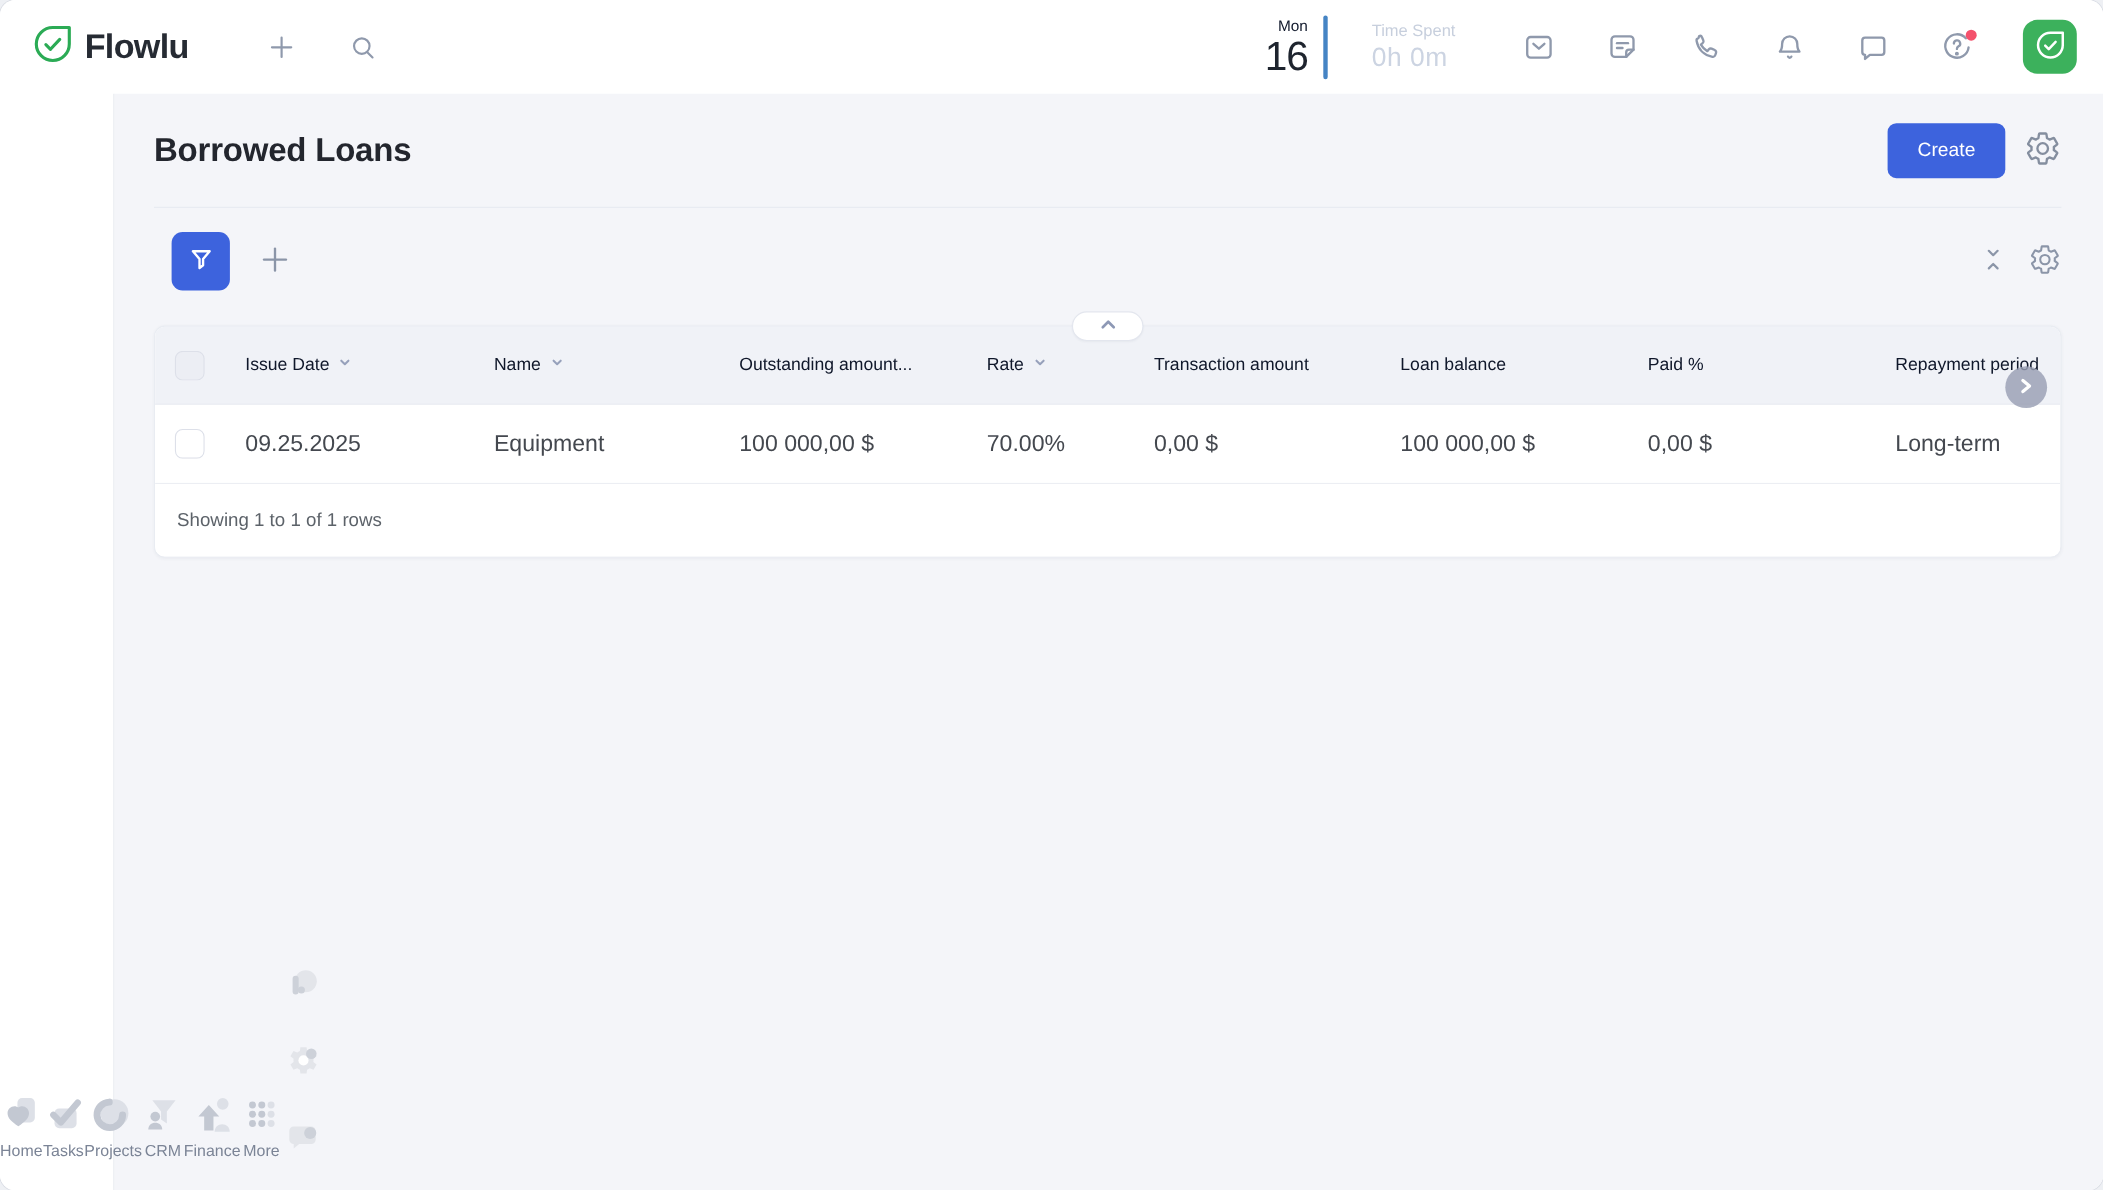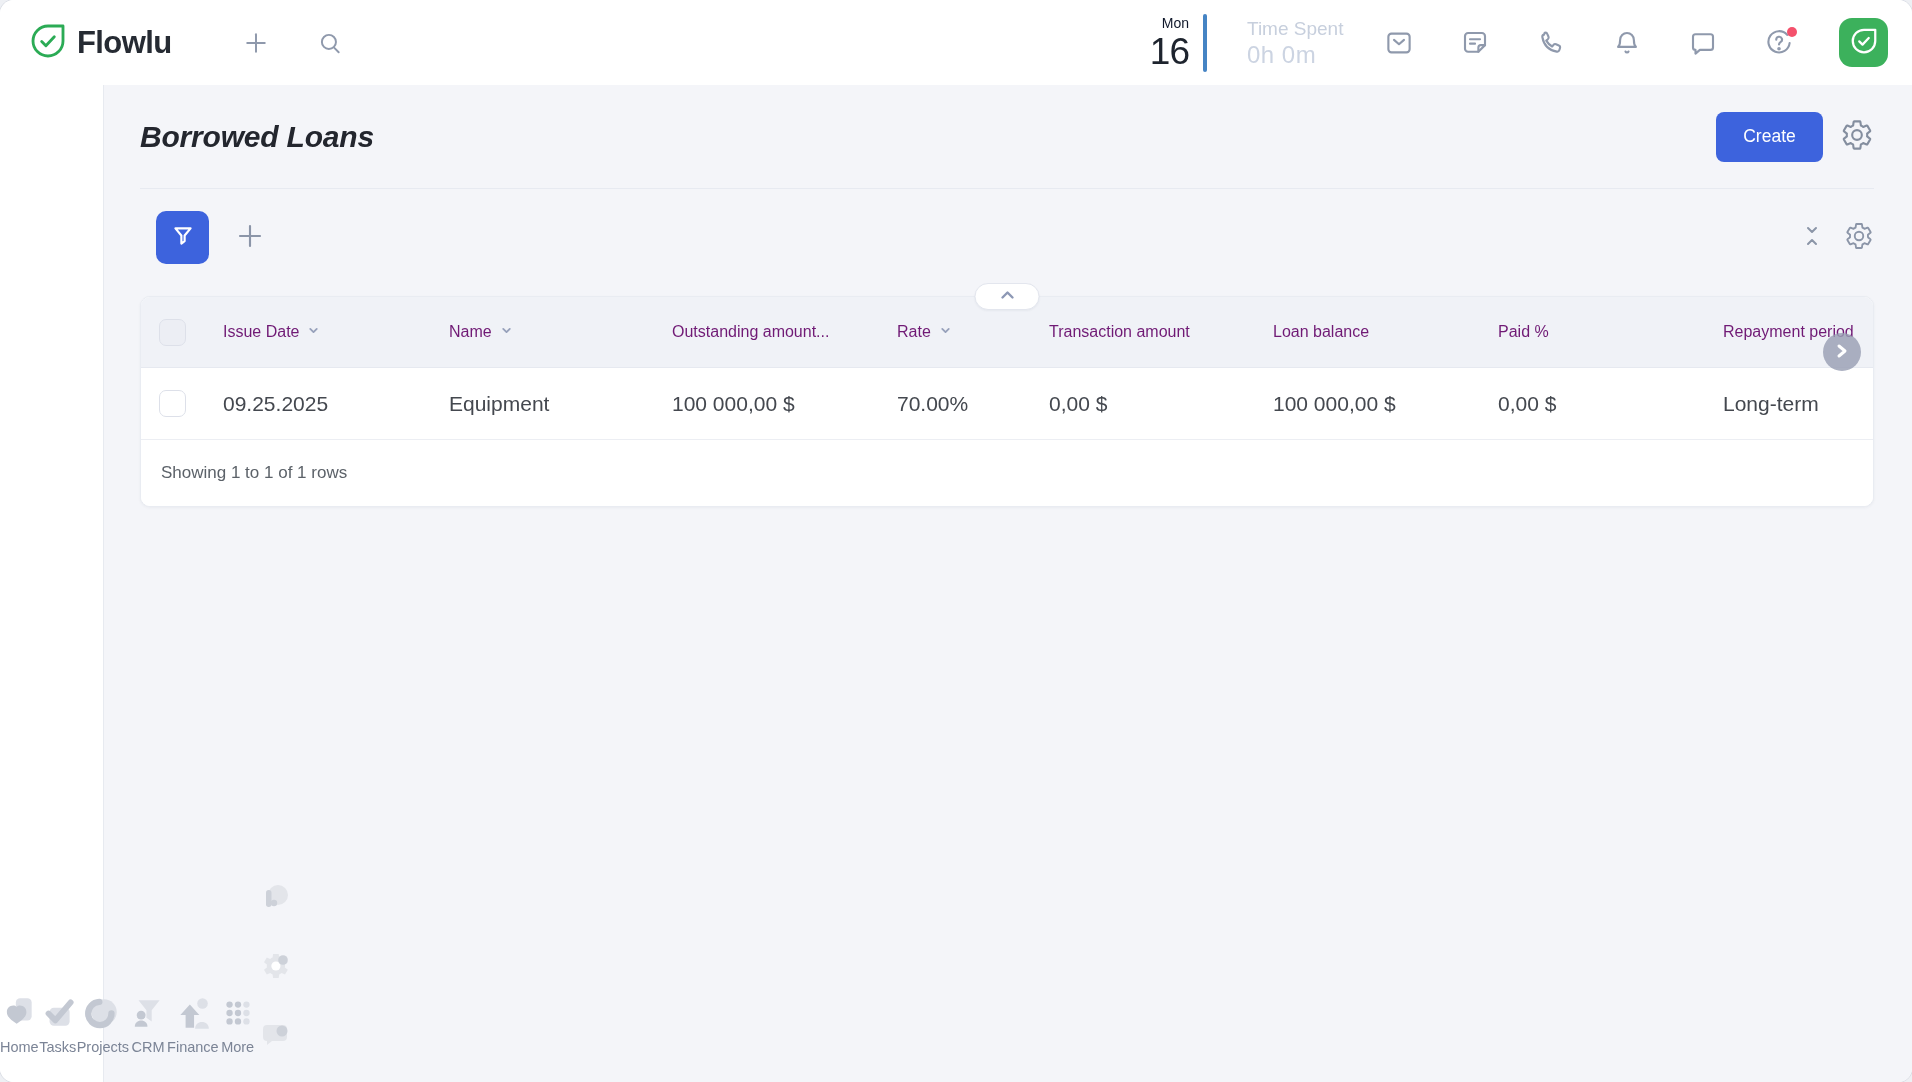--- a/index.html
+++ b/index.html
@@ -13,39 +13,39 @@
   .tb-icon-btn { background:none; border:none; cursor:pointer; display:flex; align-items:center; justify-content:center; width:44px; height:44px; }
   .tb-icon-btn svg { display:block; }
   .quick-add { margin-left:62px; }
   .global-search { margin-left:30px; }
   .tb-spacer { flex:1; }
   .date-widget { text-align:right; cursor:pointer; line-height:1; }
   .date-dow { font-size:14px; color:#0f172a; margin-bottom:3px; }
   .date-dom { font-size:37px; color:#1e242e; letter-spacing:-1px; }
   .vbar { width:4px; height:58px; background:#4584c4; border-radius:2px; margin:0 0 0 14px; }
   .time-spent { margin-left:40px; line-height:1; cursor:pointer; width:130px; }
-  .ts-label { font-size:19px; color:#c7cfdd; margin-bottom:5px; }
+  .ts-label { font-size:15px; color:#c7cfdd; margin-bottom:5px; }
   .ts-value { font-size:24px; color:#ccd4e2; letter-spacing:0.5px; }
   .tb-icons { display:flex; align-items:center; gap:32px; margin-right:24px; }
   .help-wrap { position:relative; }
   .red-dot { position:absolute; top:6px; right:4px; width:10px; height:10px; border-radius:50%; background:#f4516c; }
   .avatar { width:49px; height:49px; border-radius:13px; background:#3cb15c; display:flex; align-items:center; justify-content:center; cursor:pointer; border:none; margin-left:6px; }
 
   
   .sidebar { position:absolute; top:85px; left:0; bottom:0; width:104px; background:#fff; border-right:1px solid #e7eaf0; display:flex; flex-direction:row; align-items:flex-end; padding-top:18px; z-index:20; }
   .side-item { width:92px; display:flex; flex-direction:column; align-items:center; gap:7px; margin-bottom:27px; cursor:pointer; }
   .side-item svg { display:block; }
   .side-label { font-size:14.5px; color:#7b8496; }
   .side-bottom { margin-top:auto; display:flex; flex-direction:column; align-items:center; gap:28px; padding-bottom:26px; }
   .side-bottom .bicon { cursor:pointer; }
 
   
   .main { position:absolute; top:85px; left:104px; right:0; bottom:0; background:#f4f5f9; padding:0 38px 0 36px; overflow:hidden; }
   .page-header { height:104px; display:flex; align-items:center; border-bottom:1px solid #e7eaf1; }
-  .page-title { font-size:30px; font-weight:700; color:#23262e; letter-spacing:-0.2px;font-style:italic; }
+  .page-title { font-size:30px; font-weight:700; color:#23262e; letter-spacing:-0.2px; }
   .ph-right { margin-left:auto; display:flex; align-items:center; gap:17px; }
   .create-btn { background:#3d63dd; color:#fff; font-family:inherit; font-size:17.5px; border:none; border-radius:8px; width:107px; height:50px; cursor:pointer; }
   .icon-plain { background:none; border:none; cursor:pointer; display:flex; align-items:center; justify-content:center; }
 
   .toolbar { margin-top:22px; display:flex; align-items:center; }
   .search-input { width:344px; height:53px; border:1px solid #e0e4ed; border-radius:10px; background:#fff; padding:0 18px; font-family:inherit; font-size:18px; color:#3c414b; outline:none; }
   .search-input::placeholder { color:#9aa1b0; }
   .filter-btn { margin-left:16px; width:53px; height:53px; background:#3d63dd; border:none; border-radius:10px; cursor:pointer; display:flex; align-items:center; justify-content:center; }
   .add-col-btn { margin-left:26px; }
   .toolbar-right { margin-left:auto; display:flex; align-items:center; gap:20px; }
@@ -53,21 +53,21 @@
   
   .table-zone { position:relative; margin-top:32px; }
   .collapse-pill { position:absolute; top:-13px; left:50%; transform:translateX(-50%); width:65px; height:27px; background:#fff; border:1px solid #e3e6ee; border-radius:14px; display:flex; align-items:center; justify-content:center; cursor:pointer; z-index:5; box-shadow:0 1px 2px rgba(40,50,80,0.05); }
   .card { background:#fff; border:1px solid #e9ecf2; border-radius:10px; overflow:hidden; box-shadow:0 1px 3px rgba(40,50,80,0.05); }
   .trow { display:flex; align-items:center; overflow:hidden; }
   .thead { height:71px; background:#f0f2f7; border-bottom:1px solid #e6e9f0; }
   .tbodyrow { height:72px; background:#fff; border-bottom:1px solid #eceef3; cursor:pointer; }
   .cell { flex:0 0 auto; display:flex; align-items:center; padding-left:10px; white-space:nowrap; overflow:hidden; }
   .cell.check { width:72px; padding-left:18px; }
   .c1{width:226px;} .c2{width:223px;} .c3{width:225px;} .c4{width:152px;} .c5{width:224px;} .c6{width:225px;} .c7{width:225px;} .c8{width:225px;}
-  .hcell { font-size:16px; font-weight:500; color:#701a75; gap:8px; cursor:pointer; }
+  .hcell { font-size:16px; font-weight:500; color:#0f172a; gap:8px; cursor:pointer; }
   .dcell { font-size:21px; color:#44484f; }
   .checkbox { width:27px; height:27px; border-radius:7px; border:1px solid #dde0e9; background:#fff; cursor:pointer; }
   .checkbox.head { background:#eceef4; }
   .tfoot { height:66px; display:flex; align-items:center; padding-left:20px; font-size:17px; color:#5c6269; background:#fff; }
   .scroll-right { position:absolute; top:37px; right:13px; width:38px; height:38px; border-radius:50%; border:none; background:rgba(152,159,179,0.82); cursor:pointer; display:flex; align-items:center; justify-content:center; z-index:6; }
 </style>
 </head>
 <body>
 
 <div class="window">

